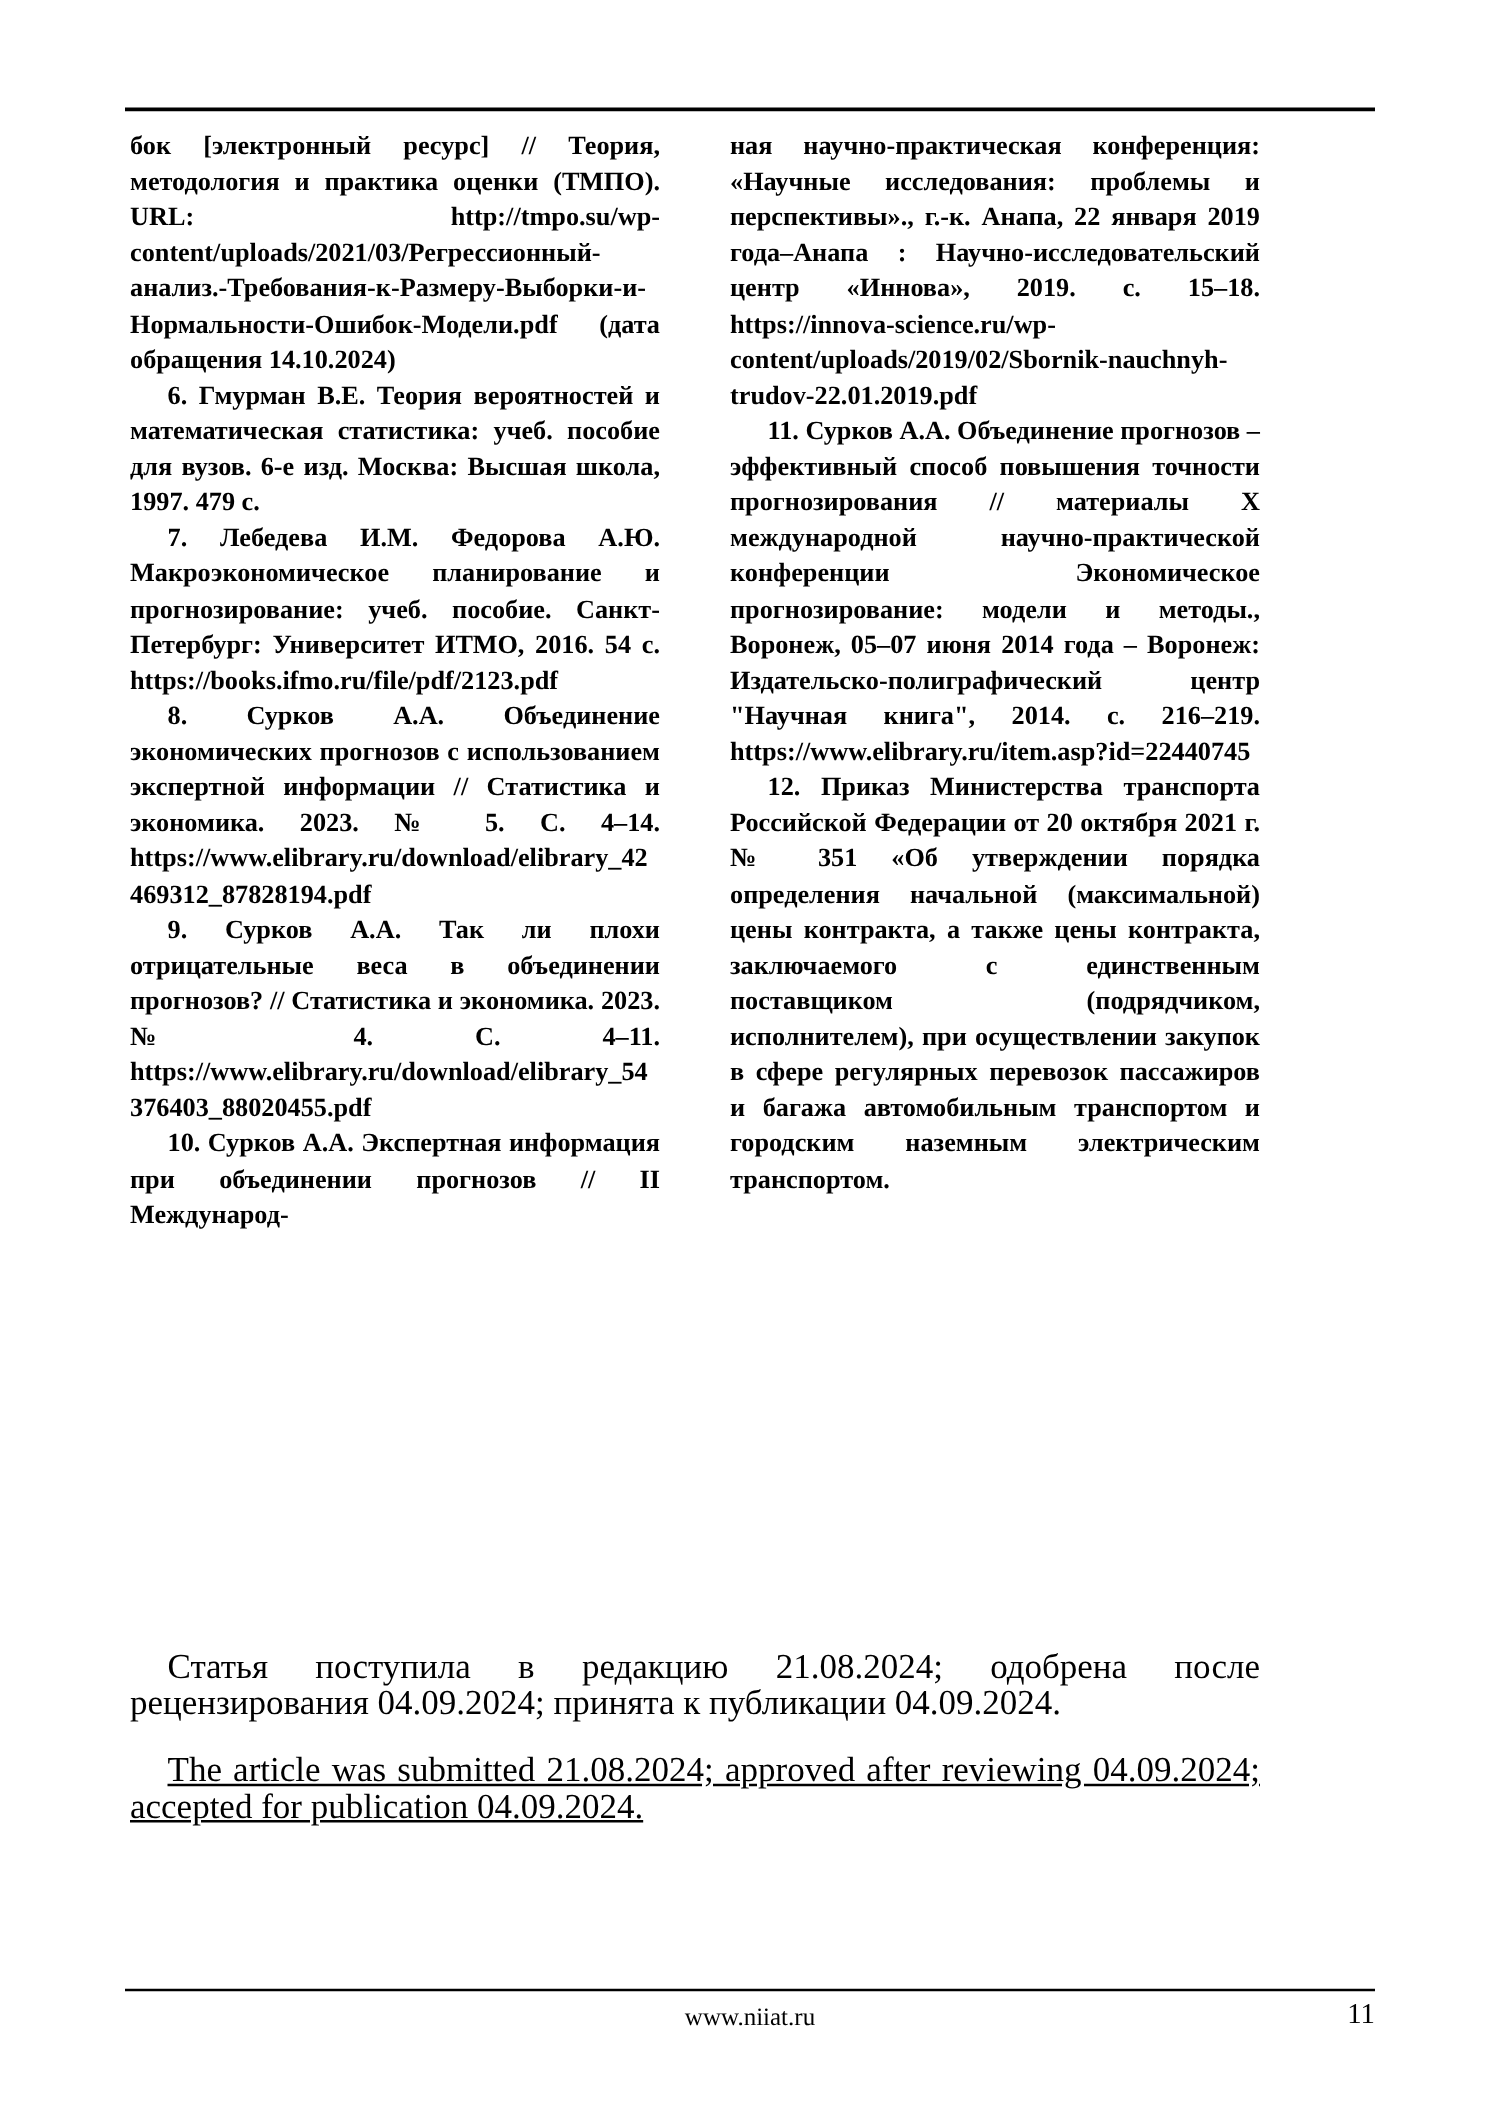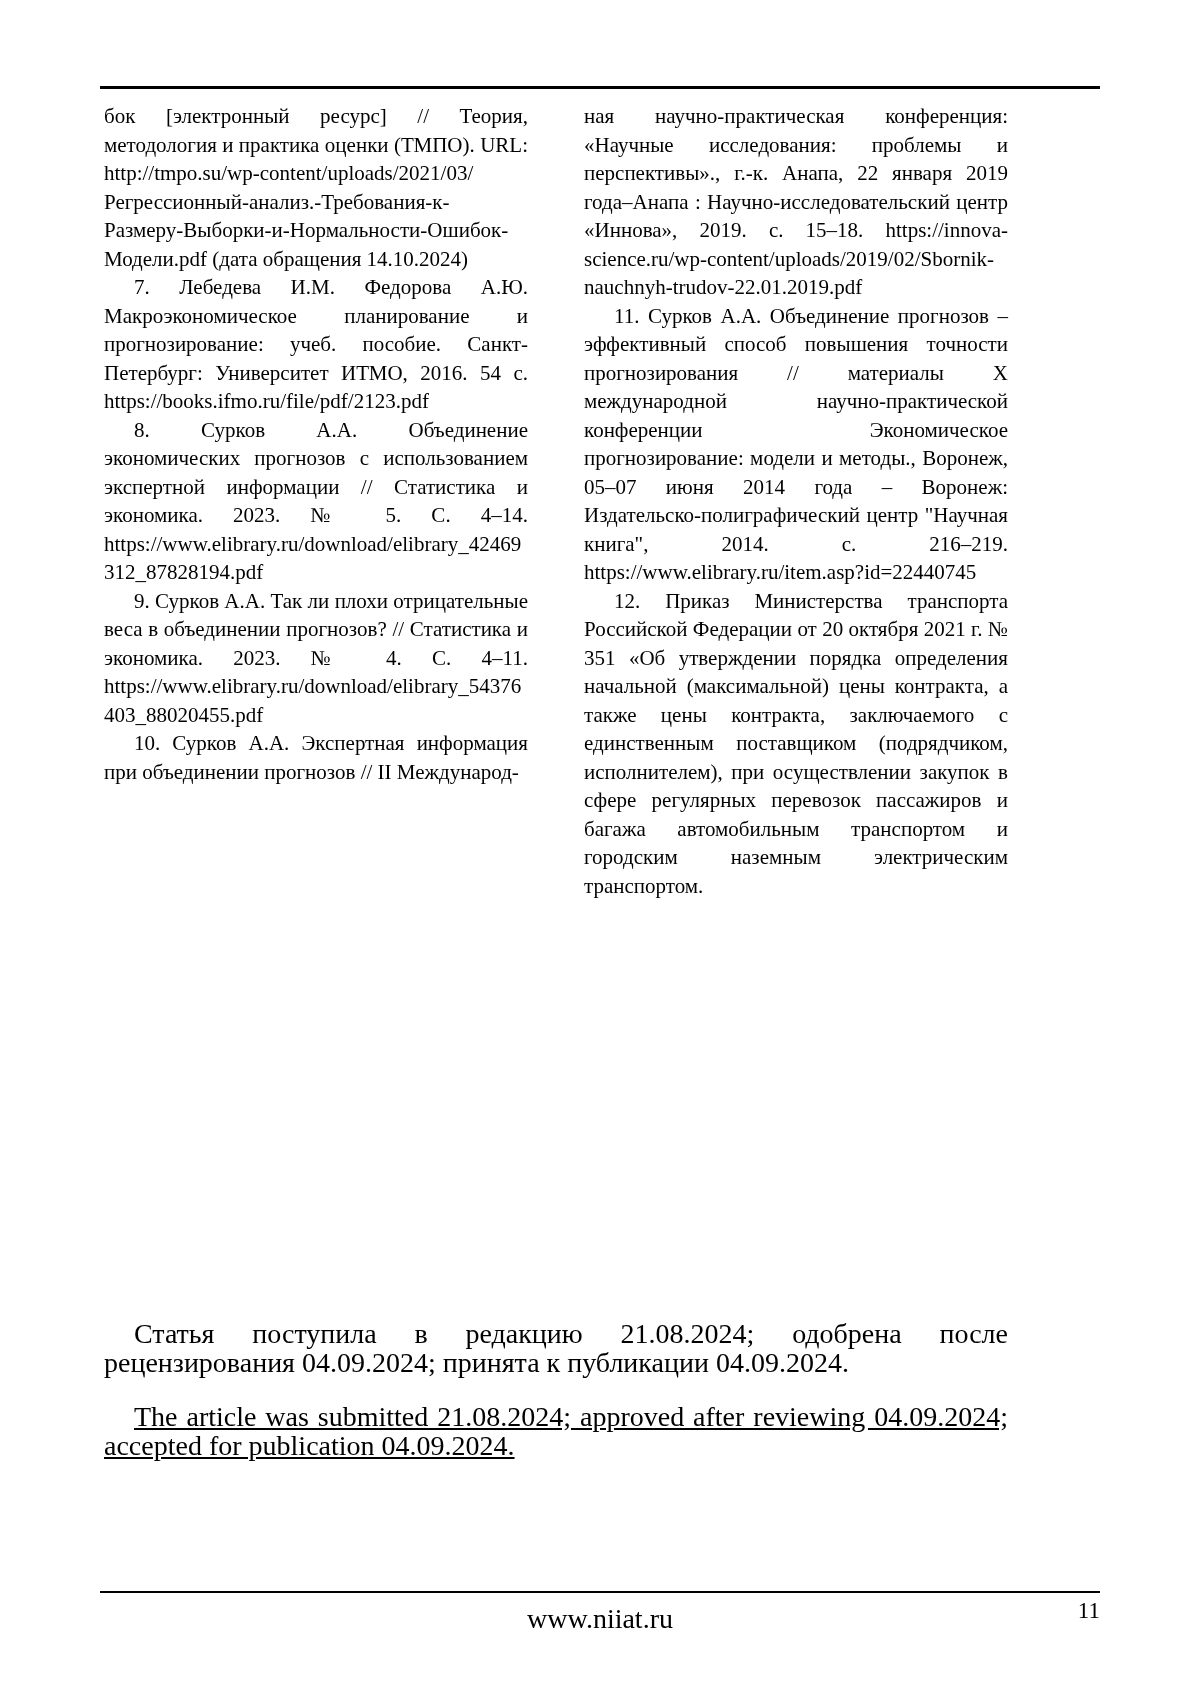--- a/index.html
+++ b/index.html
@@ -26,21 +26,21 @@
   .rule.bottom { top: 1591px; height: 2px; }
 
   .content {
     position: absolute;
     top: 102px;
     left: 104px;
     width: 904px;
     display: flex;
     gap: 56px;
   }
-  .col { width: 424px; }
+  .col { width: 424px; font-weight: bold; }
 
   p.ref {
     margin: 0;
     font-size: 21px;
     line-height: 28.5px;
     text-align: justify;
     text-indent: 30px;
     overflow-wrap: break-word;
     word-break: break-word;
   }
@@ -60,40 +60,41 @@
     text-indent: 30px;
   }
   p.sub.en { margin-top: 26px; text-decoration: underline; }
 
   .footer-site {
     position: absolute;
     top: 1603px;
     left: 0;
     width: 1200px;
     text-align: center;
-    font-size: 28px;
+    font-size: 20px;
   }
   .footer-page {
     position: absolute;
     top: 1598px;
     right: 100px;
     font-size: 23px;
     margin-left: 35px;
   }
 </style>
 </head>
 <body>
 
 <div class="page">
 
   <div class="rule top"></div>
 
   <div class="content">
     <div class="col">
       <p class="ref cont">бок [электронный ресурс] // Теория, методология и практика оценки (ТМПО). URL: http://tmpo.su/wp-content/uploads/2021/03/Регрессионный-анализ.-Требования-к-Размеру-Выборки-и-Нормальности-Ошибок-Модели.pdf (дата обращения 14.10.2024)</p>
+      <p class="ref">6. Гмурман В.Е. Теория вероятностей и математическая статистика: учеб. пособие для вузов. 6-е изд. Москва: Высшая школа, 1997. 479 с.</p>
       <p class="ref">7. Лебедева И.М. Федорова А.Ю. Макроэкономическое планирование и прогнозирование: учеб. пособие. Санкт-Петербург: Университет ИТМО, 2016. 54 с. https://books.ifmo.ru/file/pdf/2123.pdf</p>
       <p class="ref">8. Сурков А.А. Объединение экономических прогнозов с использованием экспертной информации // Статистика и экономика. 2023. № 5. С. 4–14. https://www.elibrary.ru/download/elibrary_42469312_87828194.pdf</p>
       <p class="ref">9. Сурков А.А. Так ли плохи отрицательные веса в объединении прогнозов? // Статистика и экономика. 2023. № 4. С. 4–11. https://www.elibrary.ru/download/elibrary_54376403_88020455.pdf</p>
       <p class="ref">10. Сурков А.А. Экспертная информация при объединении прогнозов // II Международ-</p>
     </div>
     <div class="col">
       <p class="ref cont">ная научно-практическая конференция: «Научные исследования: проблемы и перспективы»., г.-к. Анапа, 22 января 2019 года–Анапа : Научно-исследовательский центр «Иннова», 2019. с. 15–18. https://innova-science.ru/wp-content/uploads/2019/02/Sbornik-nauchnyh-trudov-22.01.2019.pdf</p>
       <p class="ref">11. Сурков А.А. Объединение прогнозов – эффективный способ повышения точности прогнозирования // материалы X международной научно-практической конференции Экономическое прогнозирование: модели и методы., Воронеж, 05–07 июня 2014 года – Воронеж: Издательско-полиграфический центр "Научная книга", 2014. с. 216–219. https://www.elibrary.ru/item.asp?id=22440745</p>
       <p class="ref">12. Приказ Министерства транспорта Российской Федерации от 20 октября 2021 г. № 351 «Об утверждении порядка определения начальной (максимальной) цены контракта, а также цены контракта, заключаемого с единственным поставщиком (подрядчиком, исполнителем), при осуществлении закупок в сфере регулярных перевозок пассажиров и багажа автомобильным транспортом и городским наземным электрическим транспортом.</p>
     </div>

